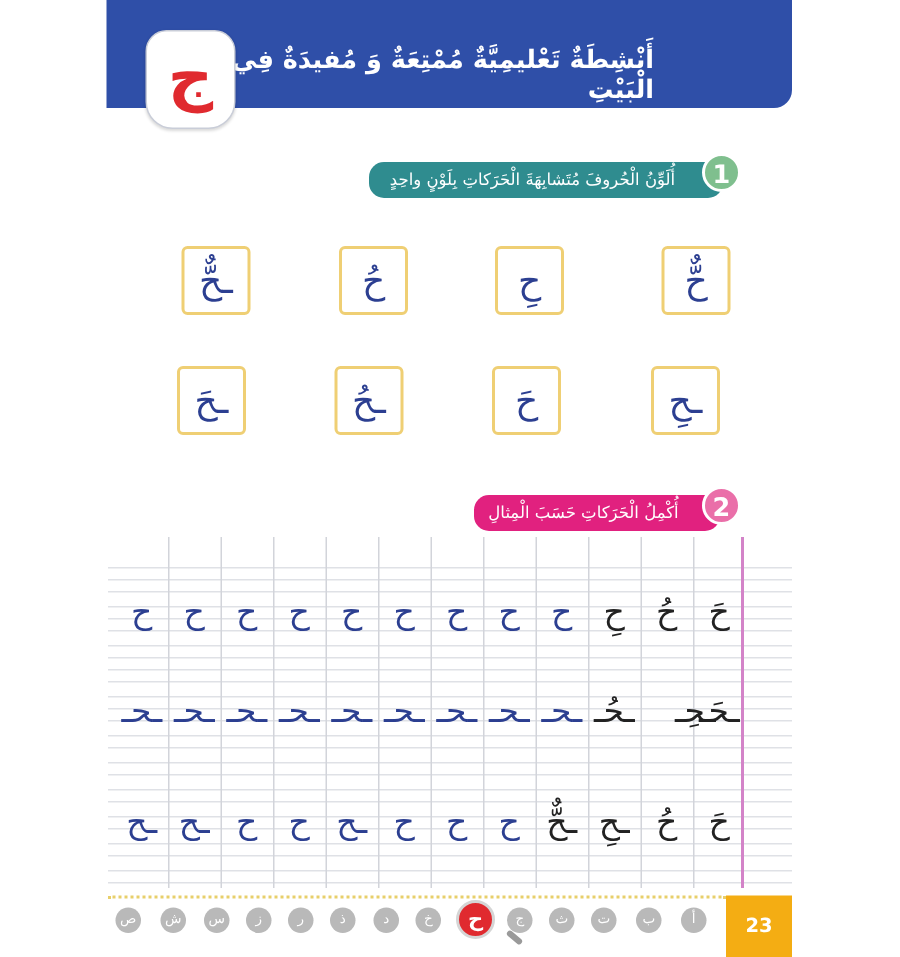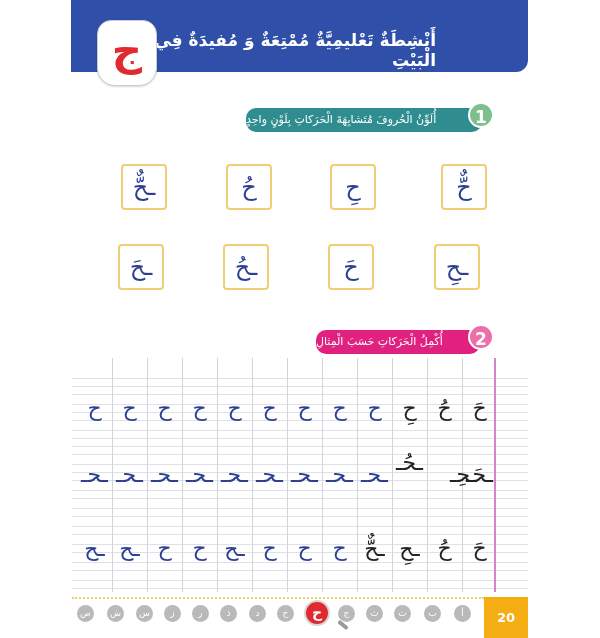--- a/index.html
+++ b/index.html
@@ -13,21 +13,21 @@
             border-bottom-right-radius: 12px; }
   .banner-title { position: absolute; right: 92px; top: 30px; width: 300px; text-align: right; direction: rtl;
                   color: #ffffff; font-size: 17px; font-weight: bold; font-family: "DejaVu Sans", sans-serif; }
   .letter-badge { position: absolute; left: 97px; top: 20px; width: 60px; height: 66px; background: #fff;
                   border-radius: 14px 14px 18px 18px; border: 1px solid #c9cdd8; box-shadow: 0 1px 2px rgba(0,0,0,0.15);
                   display: flex; align-items: center; justify-content: center; }
   .letter-badge span { color: #e02a2f; font-size: 42px; font-weight: bold; line-height: 1; margin-top: -4px; }
 
   
   .sec { position: absolute; height: 24px; border-radius: 10px 0 10px 10px; color: #fff; direction: rtl;
-         font-size: 11px; line-height: 24px; padding-right: 18px; text-align: left; }
+         font-size: 11px; line-height: 24px; padding-right: 18px; text-align: center; }
   .sec1 { left: 246px; top: 108px; width: 236px; background: #2f8c8f; }
   .sec2 { left: 316px; top: 330px; width: 164px; background: #e1217f; }
   .num { position: absolute; width: 26px; height: 26px; border-radius: 50%; color: #fff; font-weight: bold;
          font-size: 17px; text-align: center; line-height: 26px; }
   .num1 { left: 468px; top: 102px; background: #7fbf8e; border: 2px solid #fff; }
   .num2 { left: 468px; top: 324px; background: #ea6fa9; border: 2px solid #fff; }
 
   
   .card { position: absolute; width: 46px; height: 46px; border: 2px solid #efcf74; border-radius: 4px; background: #fff;
           display: flex; align-items: center; justify-content: center; color: #2c3f91; font-size: 24px; direction: rtl; }
@@ -129,21 +129,21 @@
   <div class="cell trace" style="left:215px; top:40px">ح</div>
   <div class="cell trace" style="left:180px; top:40px">ح</div>
   <div class="cell trace" style="left:145px; top:40px">ح</div>
   <div class="cell trace" style="left:110px; top:40px">ح</div>
   <div class="cell trace" style="left:75px; top:40px">ح</div>
   <div class="cell trace" style="left:40px; top:40px">ح</div>
   <div class="cell trace" style="left:5px; top:40px">ح</div>
 
   <div class="cell model" style="left:390px; top:106px">ـحَـ</div>
   <div class="cell model" style="left:374px; top:106px">ـحِـ</div>
-  <div class="cell model" style="left:320px; top:94px">ـحُـ</div>
+  <div class="cell model" style="left:320px; top:106px">ـحُـ</div>
   <div class="cell trace" style="left:285px; top:106px">ـحـ</div>
   <div class="cell trace" style="left:250px; top:106px">ـحـ</div>
   <div class="cell trace" style="left:215px; top:106px">ـحـ</div>
   <div class="cell trace" style="left:180px; top:106px">ـحـ</div>
   <div class="cell trace" style="left:145px; top:106px">ـحـ</div>
   <div class="cell trace" style="left:110px; top:106px">ـحـ</div>
   <div class="cell trace" style="left:75px; top:106px">ـحـ</div>
   <div class="cell trace" style="left:40px; top:106px">ـحـ</div>
   <div class="cell trace" style="left:5px; top:106px">ـحـ</div>
 
@@ -172,13 +172,13 @@
 <div class="magnifier-handle"></div>
 <div class="alpha" style="left:277px">خ</div>
 <div class="alpha" style="left:249px">د</div>
 <div class="alpha" style="left:220px">ذ</div>
 <div class="alpha" style="left:192px">ر</div>
 <div class="alpha" style="left:164px">ز</div>
 <div class="alpha" style="left:136px">س</div>
 <div class="alpha" style="left:107px">ش</div>
 <div class="alpha" style="left:77px">ص</div>
 
-<div class="page-num">20</div>
+<div class="page-num">23</div>
 
 </body></html>

